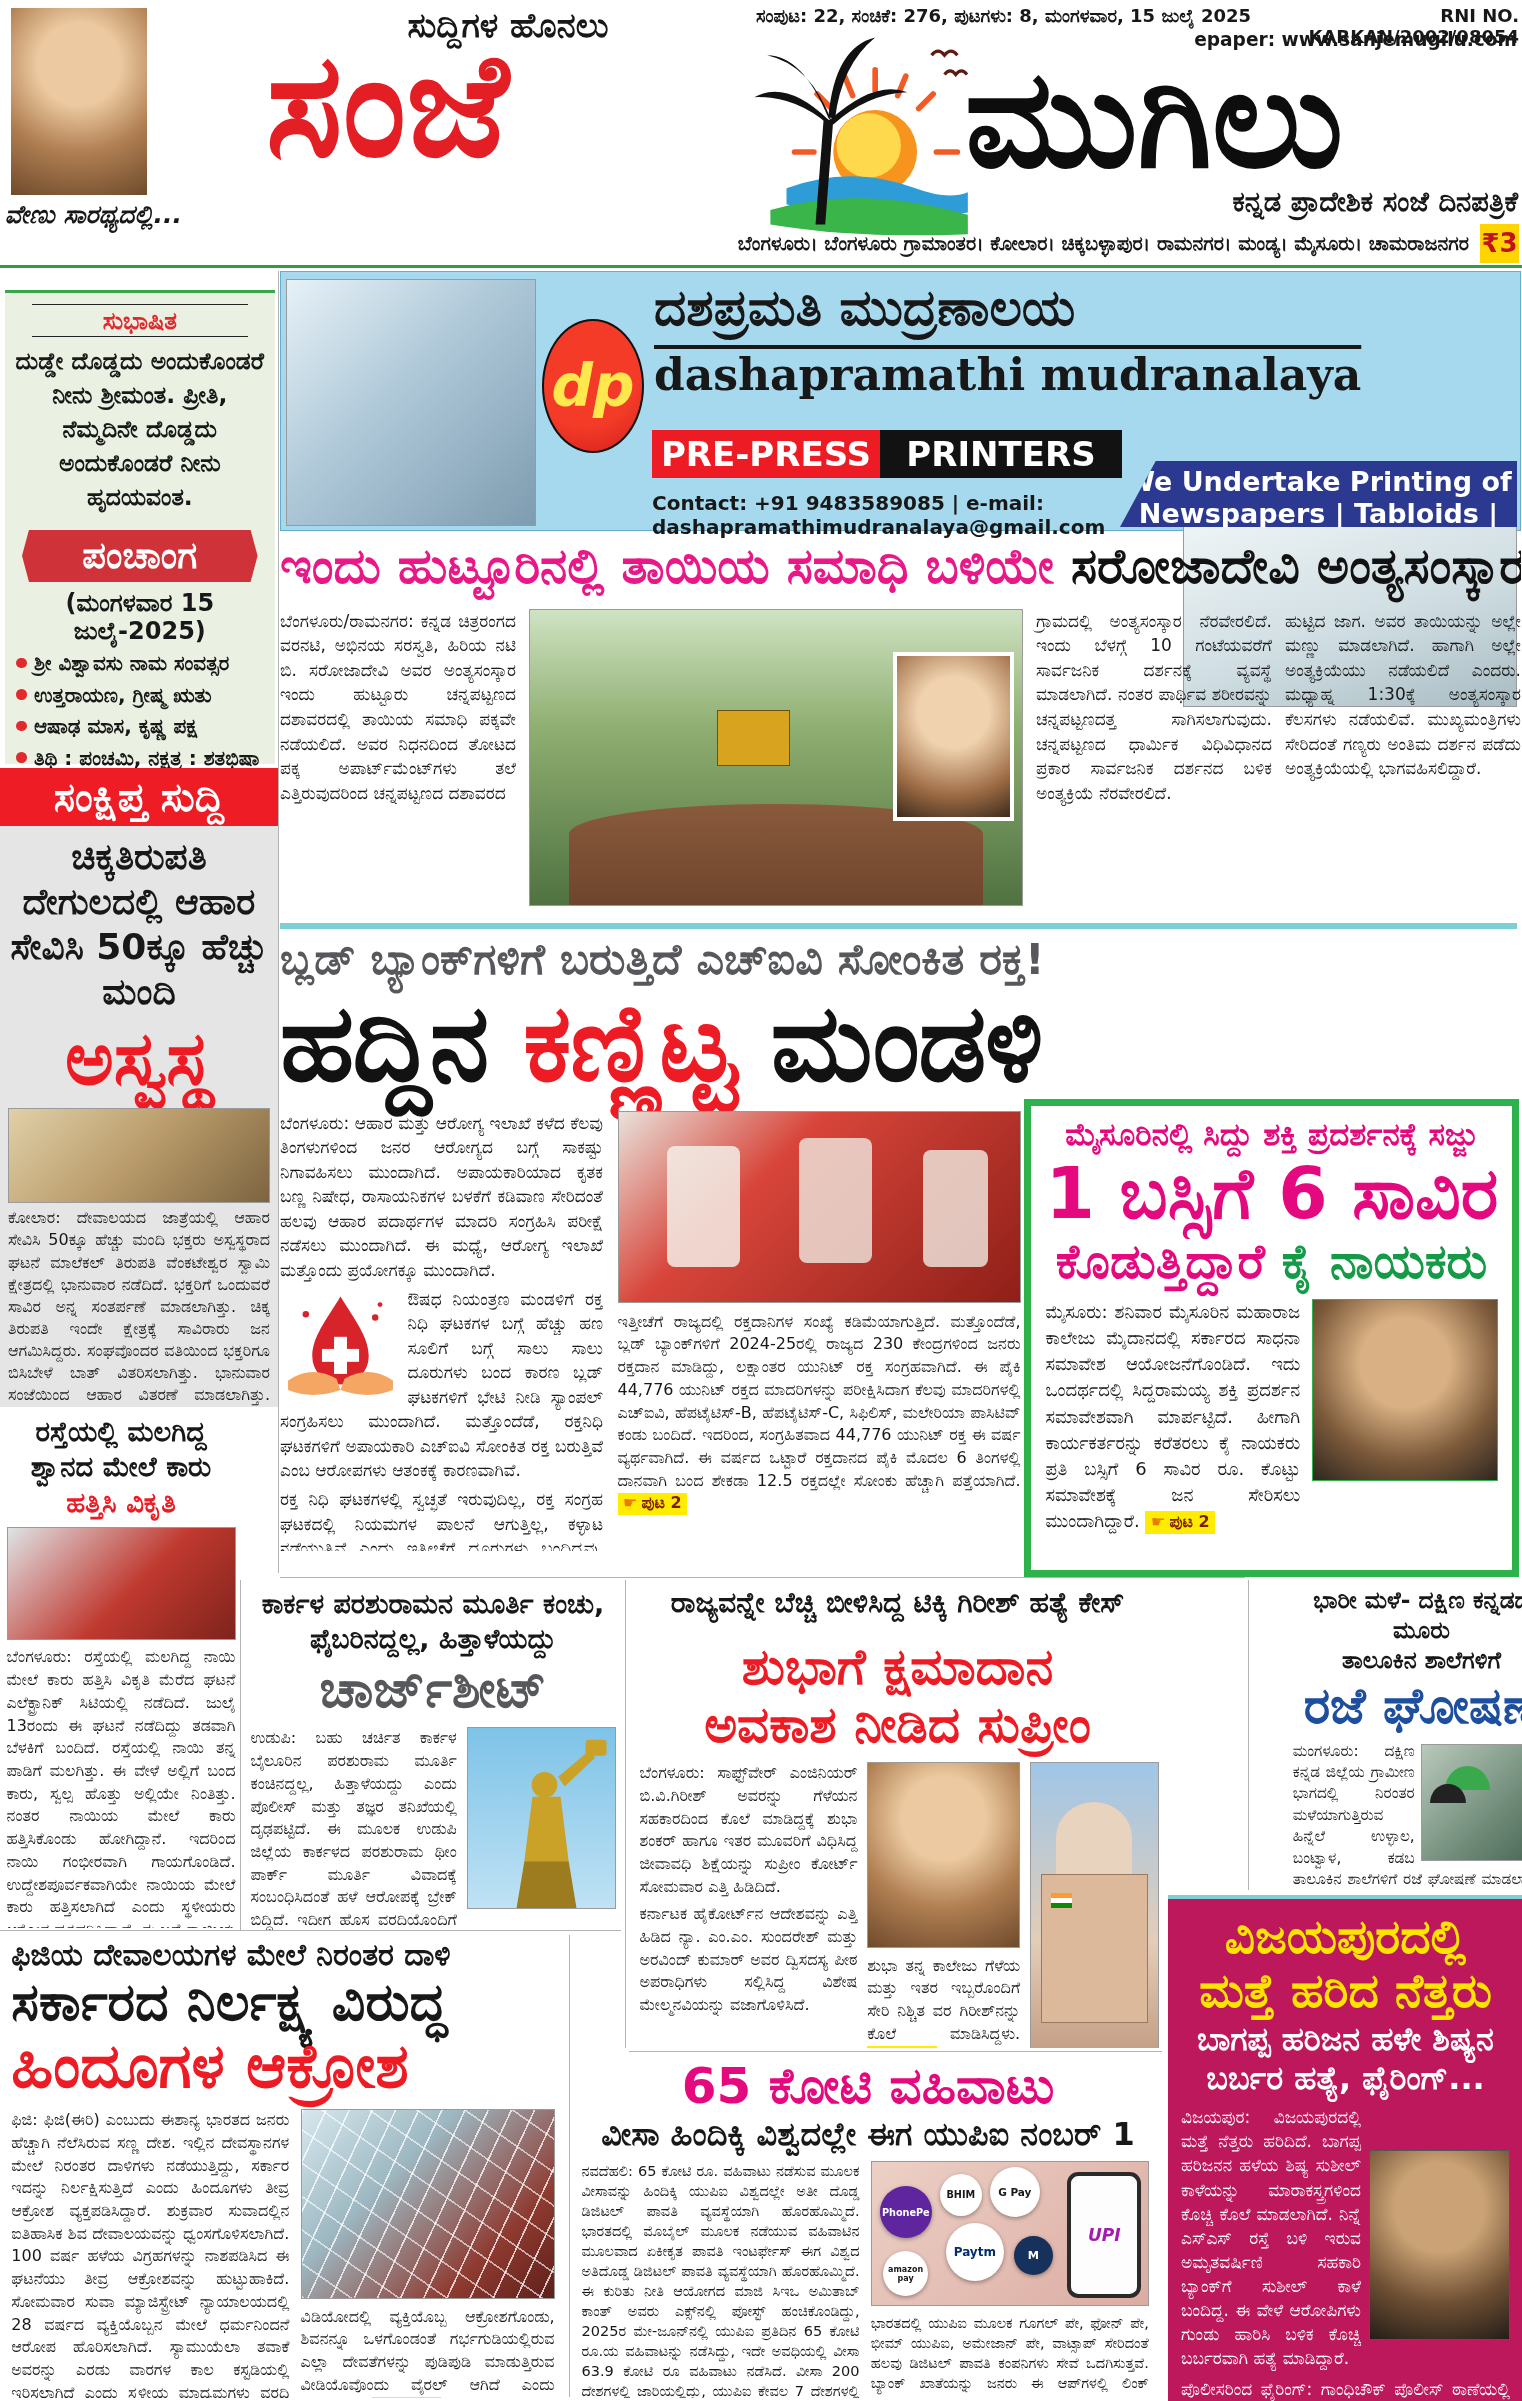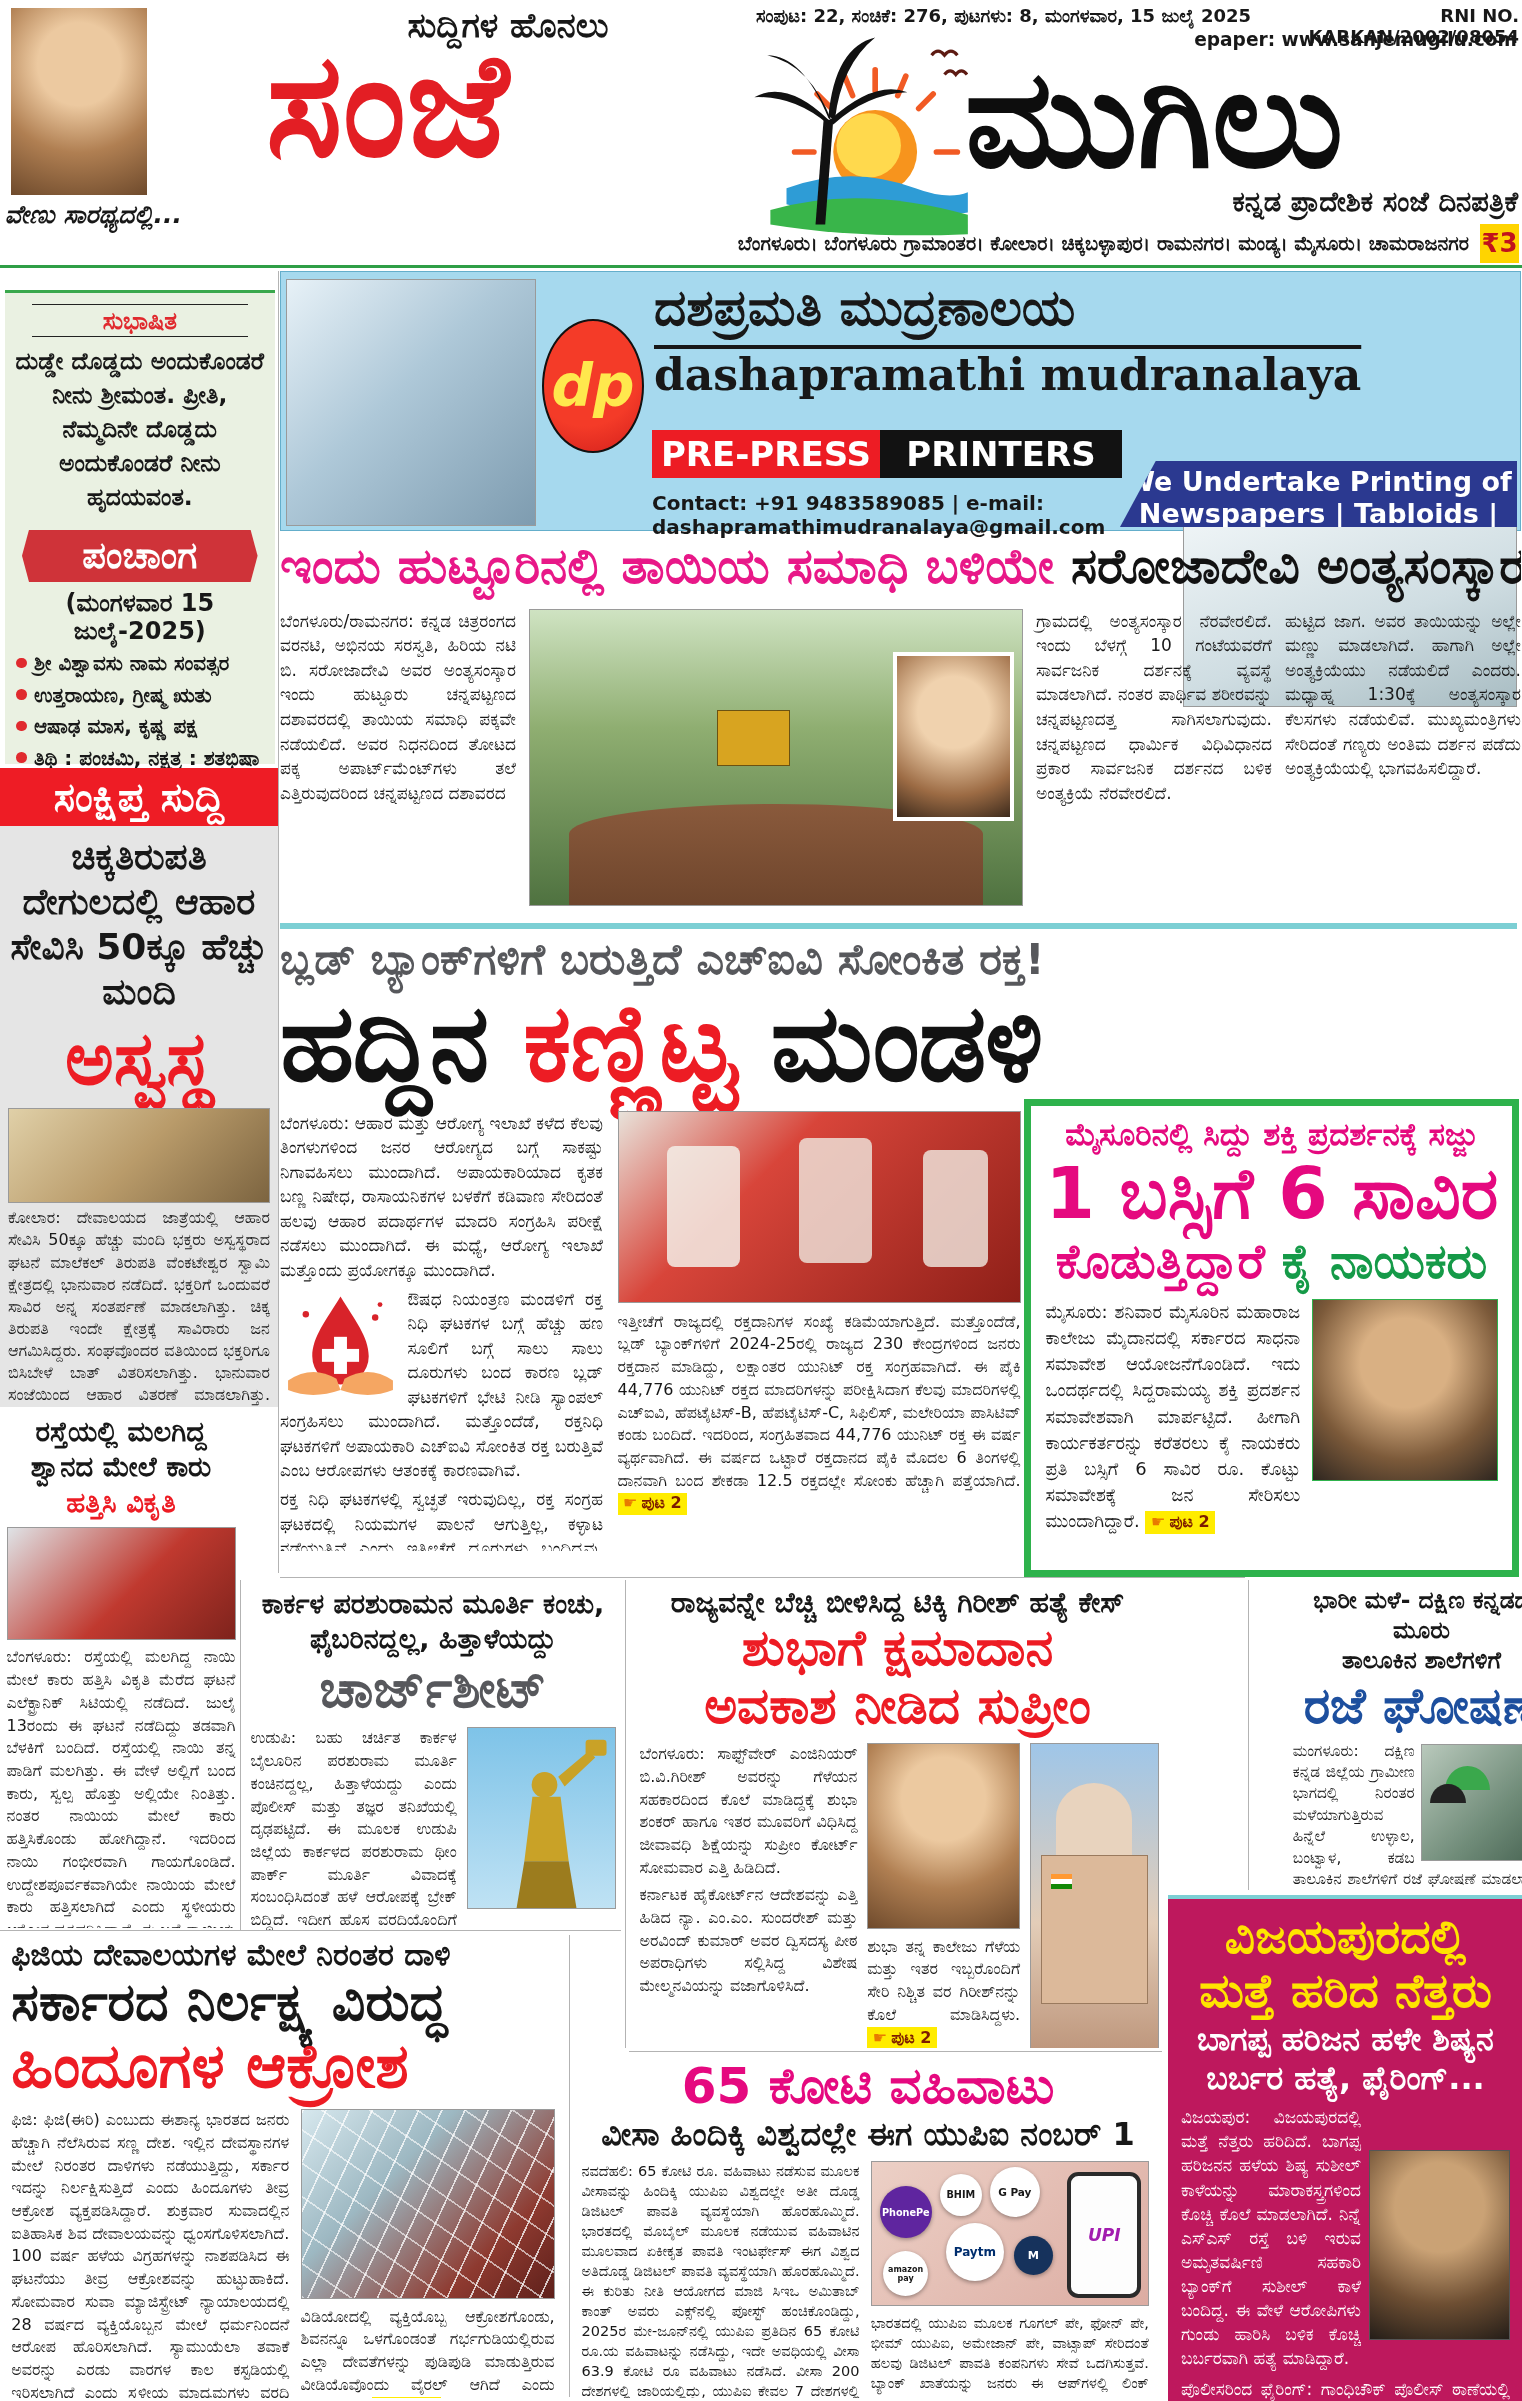--- a/index.html
+++ b/index.html
@@ -248,21 +248,21 @@
             </g>
         </svg>
       </div>
     </div>
   </div>
 
   <div class="vline" style="left:625px;top:1580px;height:468px"></div>
 
   <div class="abs clip" style="left:633px;top:1583px;width:529px;height:465px;padding:3.2px 6.5px">
     <div class="b ctr nw" style="font-size:28px">ರಾಜ್ಯವನ್ನೇ ಬೆಚ್ಚಿ ಬೀಳಿಸಿದ್ದ ಟಿಕ್ಕಿ ಗಿರೀಶ್ ಹತ್ಯೆ ಕೇಸ್</div>
-    <div class="b ctr" style="font-size:50px;color:#ed1c24;line-height:1.15;margin-top:0">
+    <div class="b ctr" style="font-size:50px;color:#ed1c24;line-height:1.15;margin-top:19px">
       <div>ಶುಭಾಗೆ ಕ್ಷಮಾದಾನ</div>
       <div>ಅವಕಾಶ ನೀಡಿದ ಸುಪ್ರೀಂ</div>
     </div>
     <div style="display:flex;gap:9.7px;margin-top:8px">
       <div style="width:218px;flex:none">
         <div class="jt" style="font-size:16px;line-height:1.42">ಬೆಂಗಳೂರು: ಸಾಫ್ಟ್‌ವೇರ್ ಎಂಜಿನಿಯರ್ ಬಿ.ವಿ.ಗಿರೀಶ್ ಅವರನ್ನು ಗೆಳೆಯನ ಸಹಕಾರದಿಂದ ಕೊಲೆ ಮಾಡಿದ್ದಕ್ಕೆ ಶುಭಾ ಶಂಕರ್ ಹಾಗೂ ಇತರ ಮೂವರಿಗೆ ವಿಧಿಸಿದ್ದ ಜೀವಾವಧಿ ಶಿಕ್ಷೆಯನ್ನು ಸುಪ್ರೀಂ ಕೋರ್ಟ್ ಸೋಮವಾರ ಎತ್ತಿ ಹಿಡಿದಿದೆ.</div>
         <div class="jt" style="font-size:16px;line-height:1.42;margin-top:4.8px">ಕರ್ನಾಟಕ ಹೈಕೋರ್ಟ್‌ನ ಆದೇಶವನ್ನು ಎತ್ತಿ ಹಿಡಿದ ನ್ಯಾ. ಎಂ.ಎಂ. ಸುಂದರೇಶ್ ಮತ್ತು ಅರವಿಂದ್ ಕುಮಾರ್ ಅವರ ದ್ವಿಸದಸ್ಯ ಪೀಠ ಅಪರಾಧಿಗಳು ಸಲ್ಲಿಸಿದ್ದ ವಿಶೇಷ ಮೇಲ್ಮನವಿಯನ್ನು ವಜಾಗೊಳಿಸಿದೆ.</div>
       </div>
       <div style="width:153px;flex:none">
         <div class="pho ph-face" style="width:153px;height:186px"></div>

